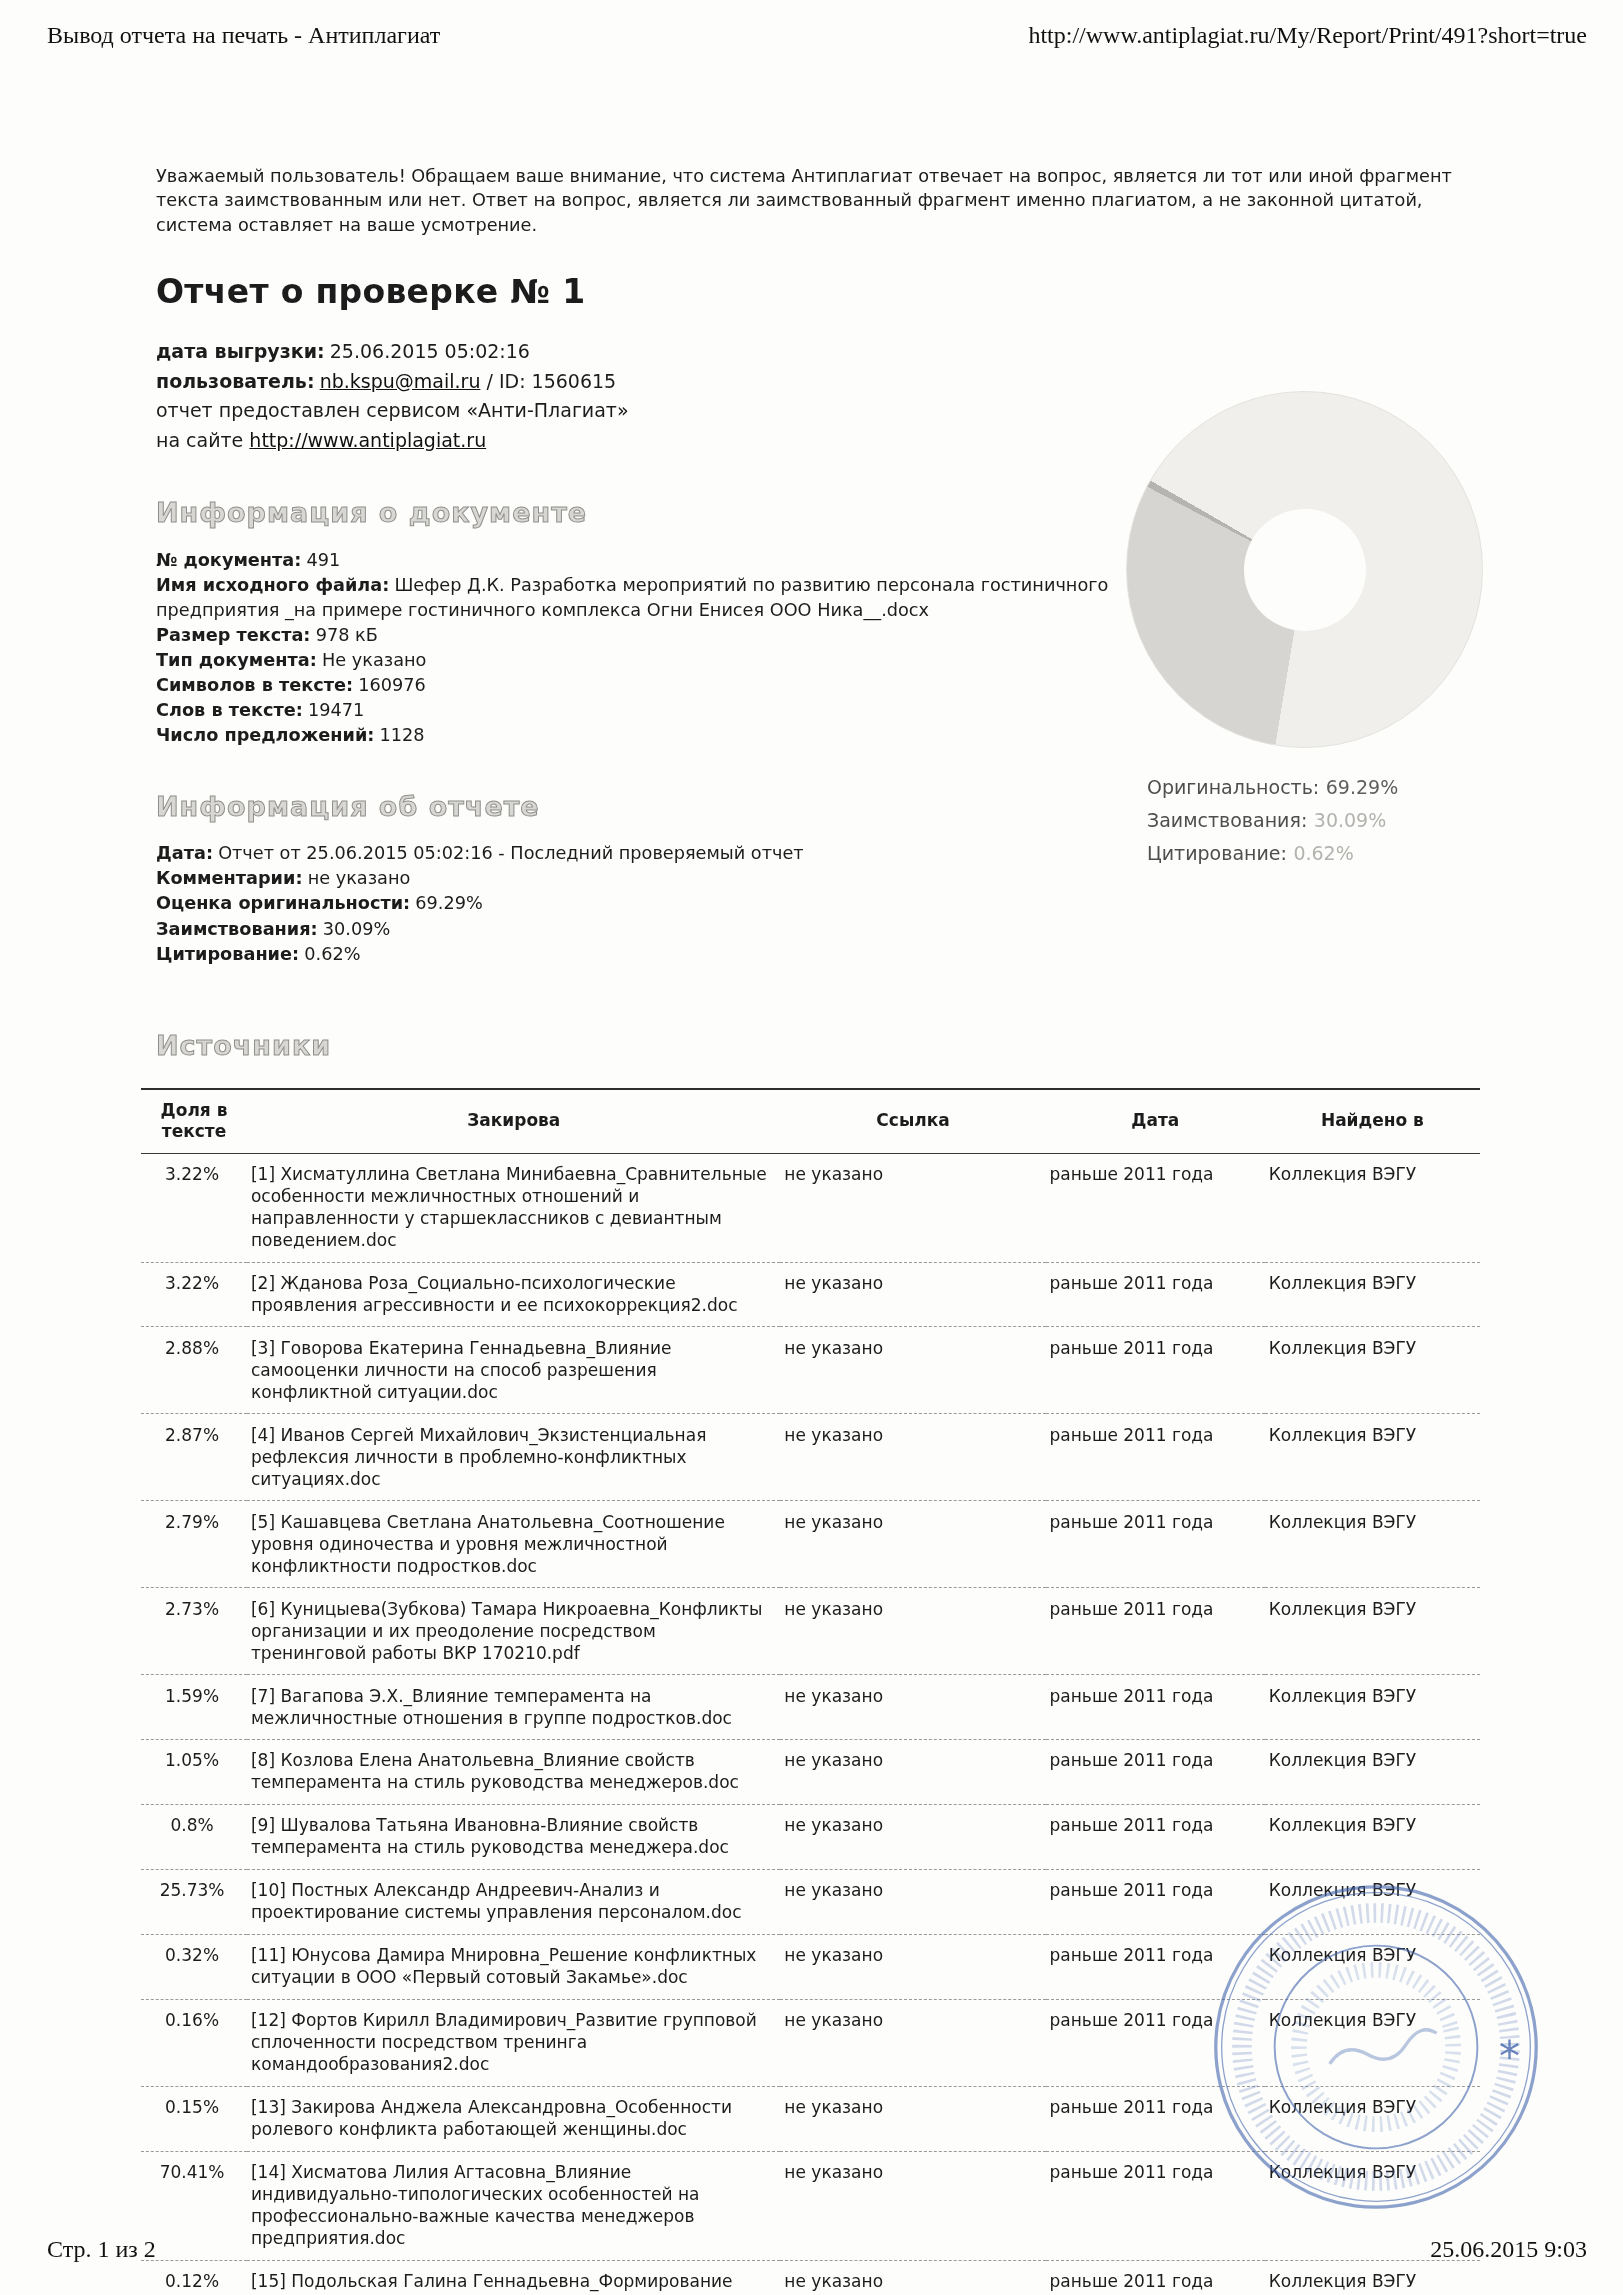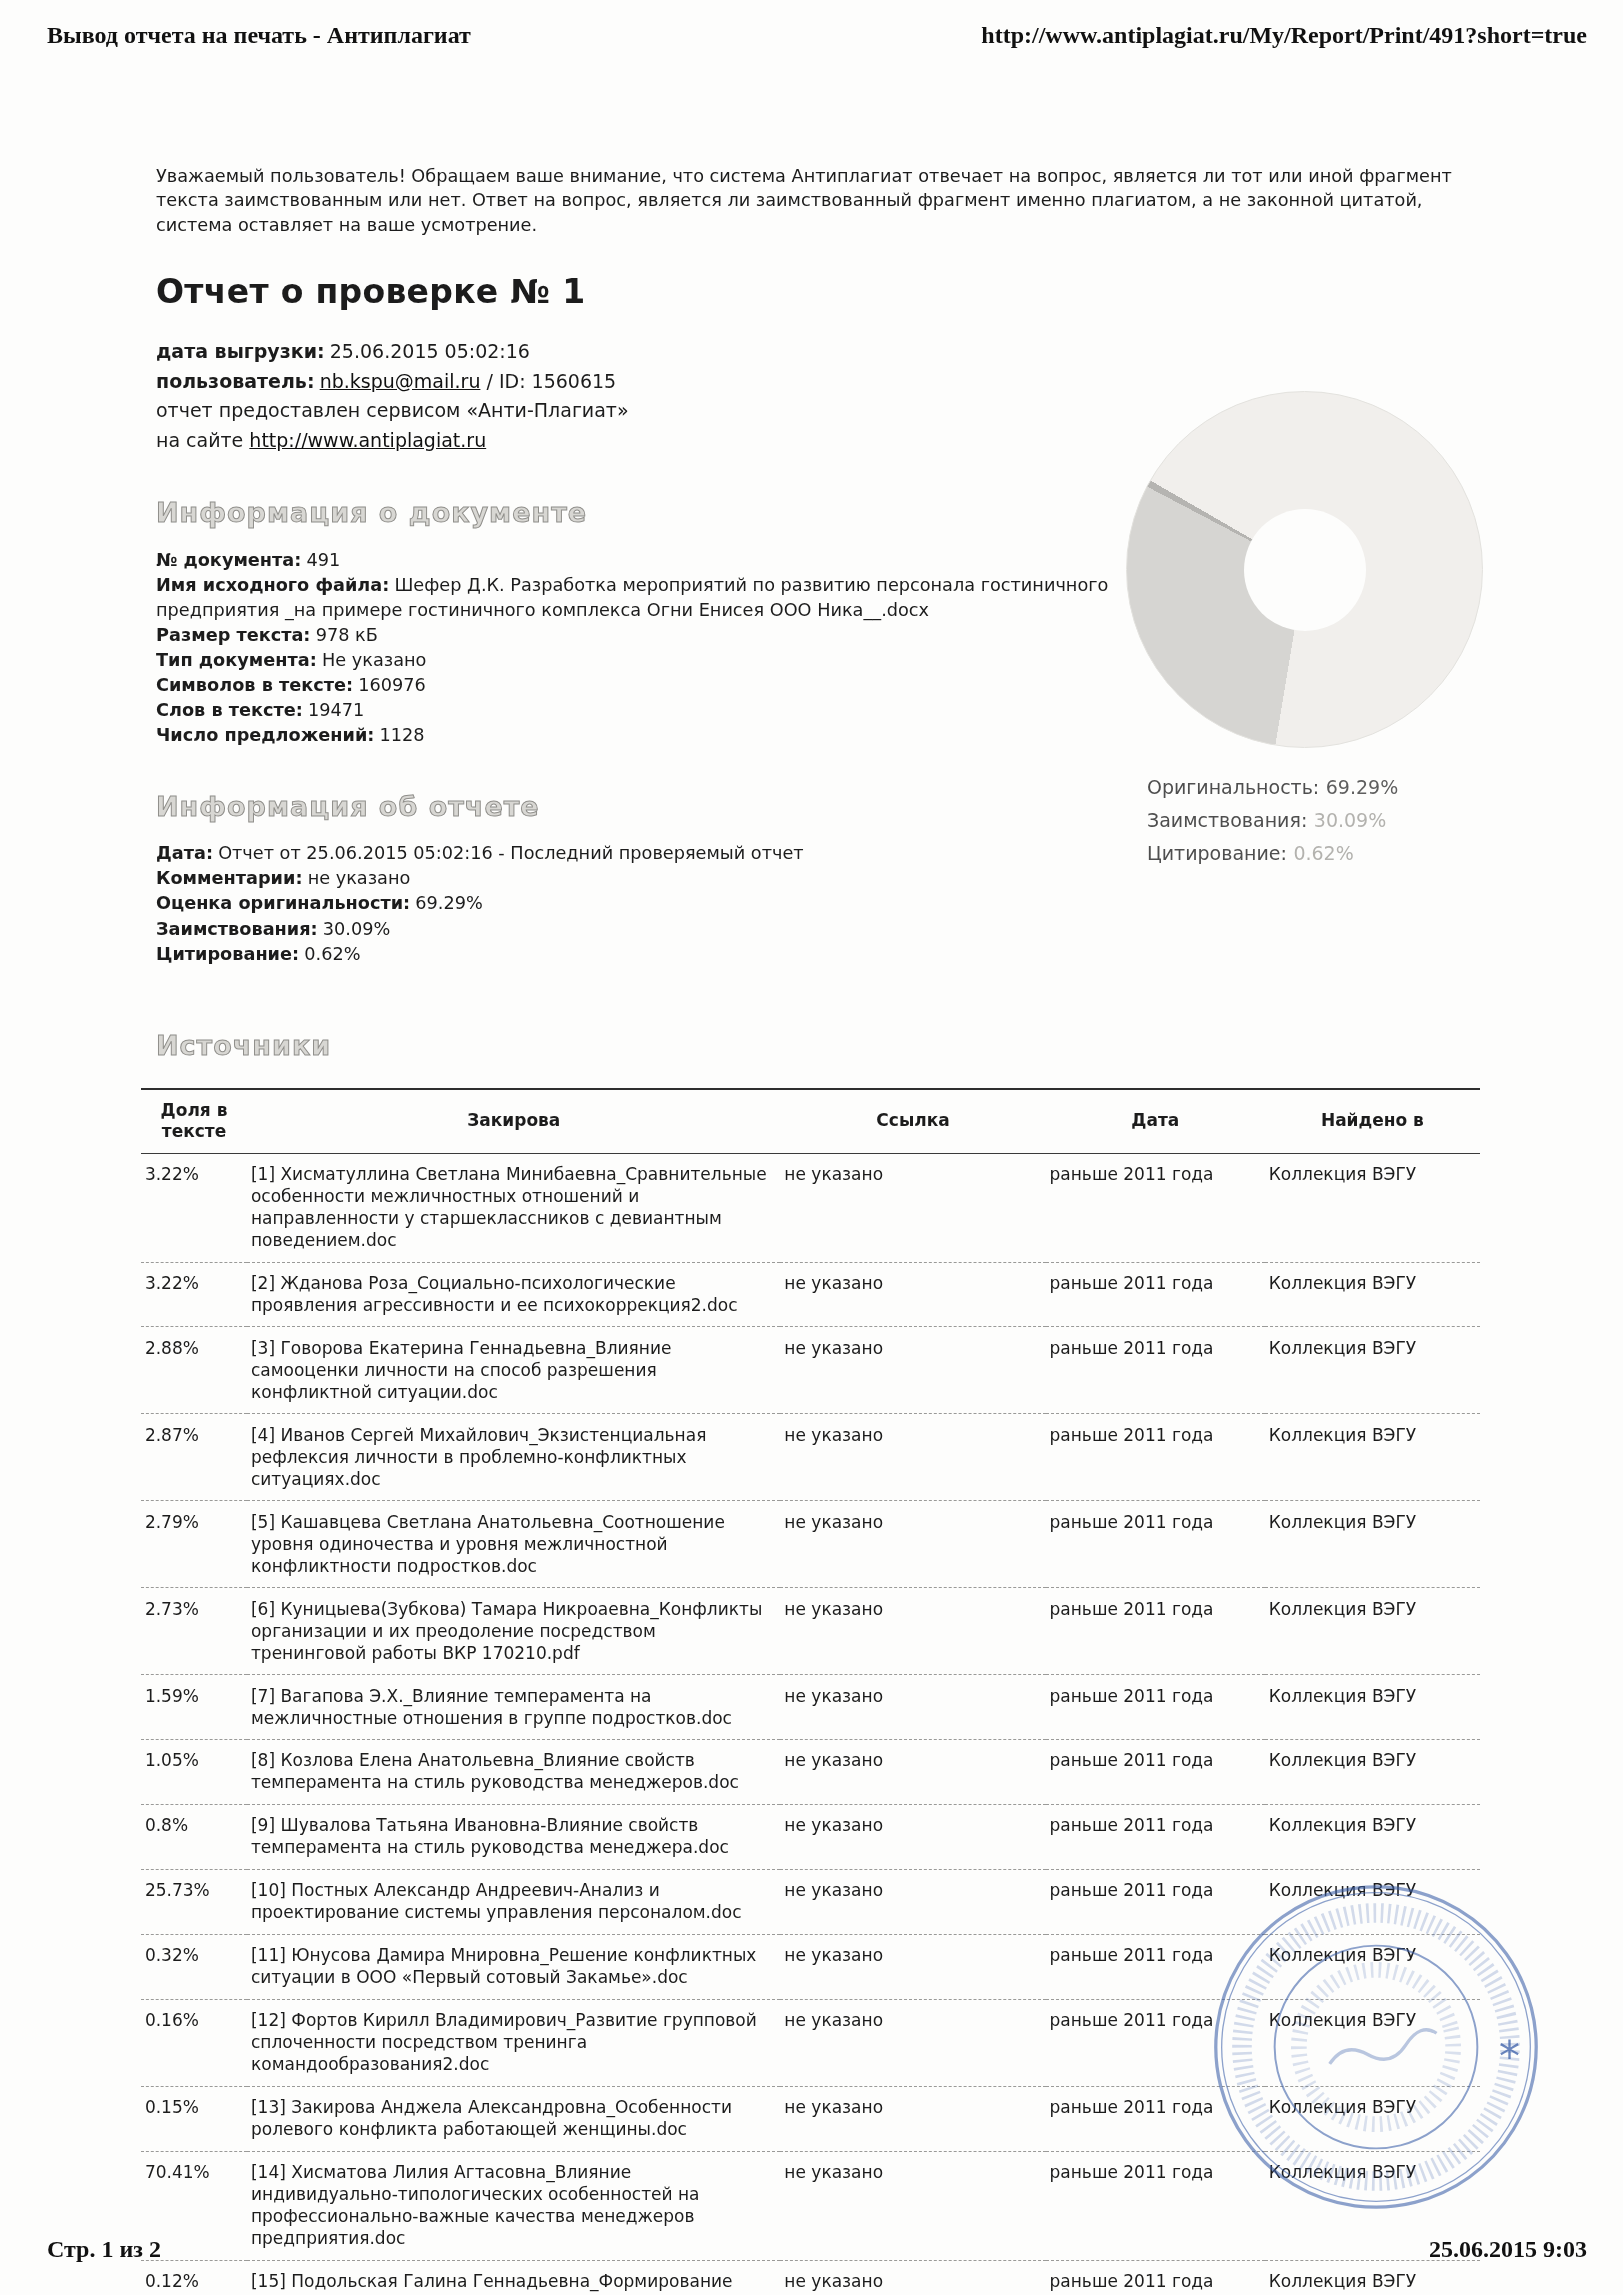--- a/index.html
+++ b/index.html
@@ -6,21 +6,21 @@
   * { box-sizing:border-box; }
   html,body { margin:0; padding:0; background:#f2f2f2; }
   .page {
     position:relative; width:1623px; height:2295px; background:#fdfdfc;
     font-family:"DejaVu Sans", sans-serif; color:#1c1c1c; overflow:hidden;
   }
   
   .hdr, .ftr {
     position:absolute; left:47px; right:36px; display:flex;
     justify-content:space-between; font-family:"Liberation Serif", serif;
-    font-size:24px; color:#111;font-weight:bold;
+    font-size:24px; color:#111;
   }
   .hdr { top:22px; }
   .ftr { top:2236px; }
   
   .content { position:absolute; left:156px; top:164px; width:1317px; }
   .notice { margin:0; width:1312px; font-size:17.7px; line-height:1.38; }
   h1.title { margin:35px 0 26px 0; font-size:33px; letter-spacing:0.3px; }
   .meta { font-size:19px; line-height:1.55; }
   .meta b { margin-right:5.2px; }
   a.link { color:#111; text-decoration:underline; cursor:pointer; }
@@ -53,21 +53,21 @@
     font-size:17px; border-top:2px solid #2e2e2e;
   }
   table.sources th {
     font-weight:bold; text-align:center; vertical-align:middle;
     padding:9.2px 3.9px 10.5px 3.9px; border-bottom:1.3px solid #3a3a3a; line-height:1.25;
   }
   table.sources td {
     vertical-align:top; padding:9.2px 7.9px 10.5px 3.9px;
     border-bottom:1.3px dashed #9a9a98; line-height:1.3;
   }
-  td.c-share { text-align:left; }
+  td.c-share { text-align:center; }
   
   .stamp { position:absolute; left:1206px; top:1877px; opacity:.58; }
   .stamp-star {
     position:absolute; left:1499px; top:2032px; color:var(--stamp-color);
     font-size:42px; opacity:.75;
   }
 </style>
 </head>
 <body>
 

